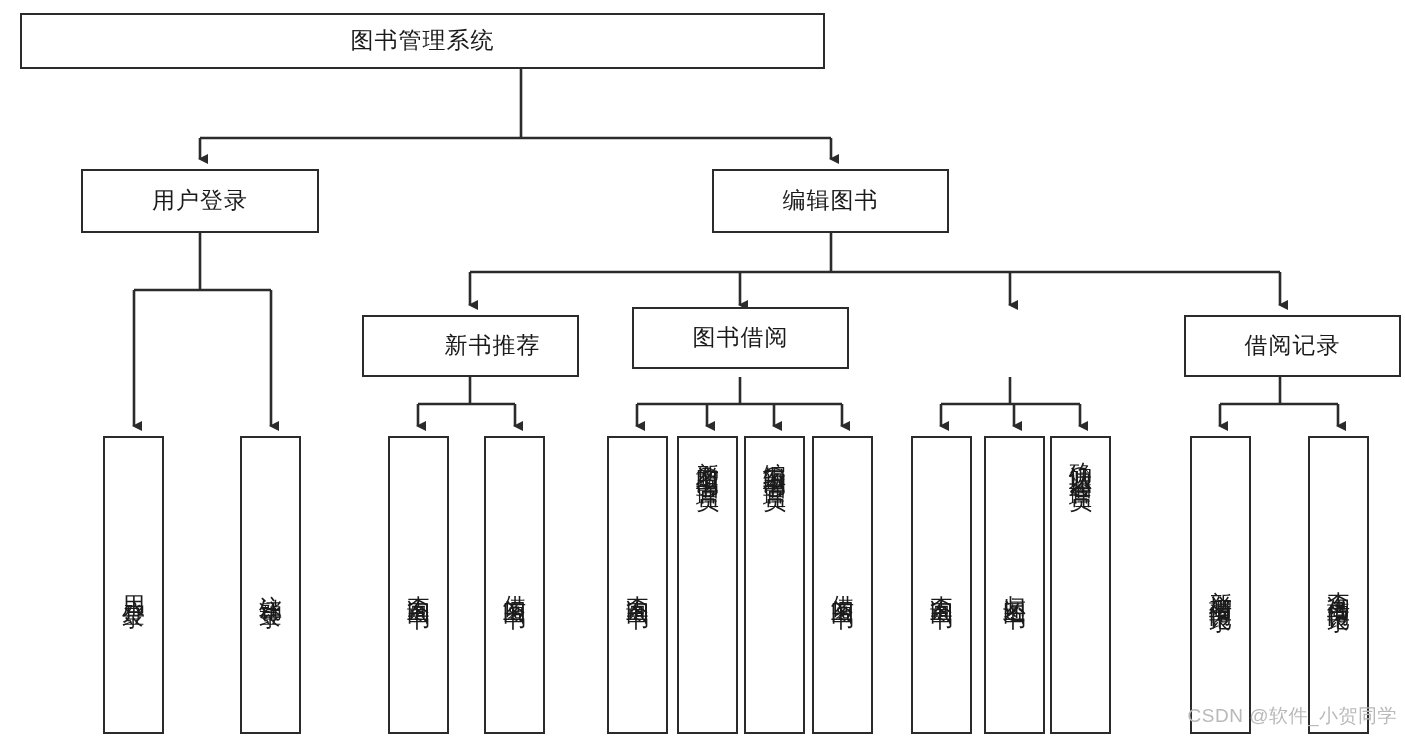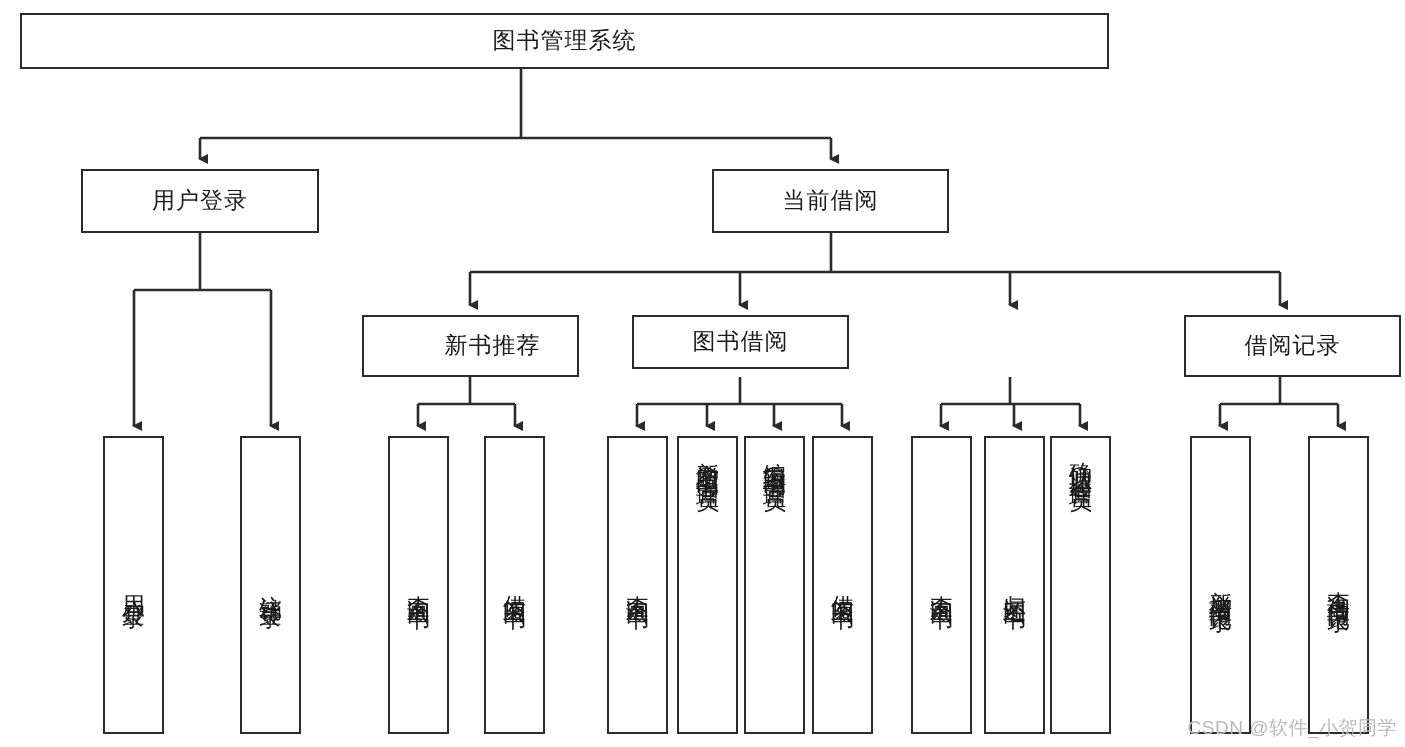--- a/index.html
+++ b/index.html
@@ -53,21 +53,21 @@
   .node.vert.topalign {
     justify-content: flex-start;
   }
   .node-label {
     display: block;
     white-space: nowrap;
   }
   #watermark {
     position: absolute;
     right: 8px;
-    bottom: 6px;
+    bottom: 18px;
     font-size: 19px;
     color: #b9b9b9;
     letter-spacing: 0.5px;
     white-space: nowrap;
     pointer-events: none;
   }
 </style>
 </head>
 <body>
 
@@ -116,35 +116,35 @@
       <path d="M1014,404 L1014,426" marker-end="url(#arrow)"></path>
       <path d="M1080,404 L1080,426" marker-end="url(#arrow)"></path>
 
       <path d="M1280,377 L1280,404"></path>
       <path d="M1220,404 L1338,404"></path>
       <path d="M1220,404 L1220,426" marker-end="url(#arrow)"></path>
       <path d="M1338,404 L1338,426" marker-end="url(#arrow)"></path>
     </g>
   </svg>
 
-  <div class="node horiz" style="left:20px; top:13px; width:1089px; height:56px;">
+  <div class="node horiz" style="left:20px; top:13px; width:805px; height:56px;">
     <span class="node-label">图书管理系统</span>
   </div>
 
   <div class="node horiz" style="left:81px; top:169px; width:238px; height:64px;">
     <span class="node-label">用户登录</span>
   </div>
   <div class="node horiz" style="left:712px; top:169px; width:237px; height:64px;">
-    <span class="node-label">当前借阅</span>
+    <span class="node-label">编辑图书</span>
   </div>
 
   <div class="node horiz" style="left:362px; top:315px; width:217px; height:62px;padding-left:44px;">
     <span class="node-label">新书推荐</span>
   </div>
-  <div class="node horiz" style="left:632px; top:315px; width:217px; height:54px;">
+  <div class="node horiz" style="left:632px; top:307px; width:217px; height:62px;">
     <span class="node-label">图书借阅</span>
   </div>
   <div class="node horiz" style="left:1184px; top:315px; width:217px; height:62px;">
     <span class="node-label">借阅记录</span>
   </div>
 
   <div class="node vert" style="left:103px; top:436px; width:61px; height:298px;">
     <span class="node-label">用户登录</span>
   </div>
   <div class="node vert" style="left:240px; top:436px; width:61px; height:298px;">

